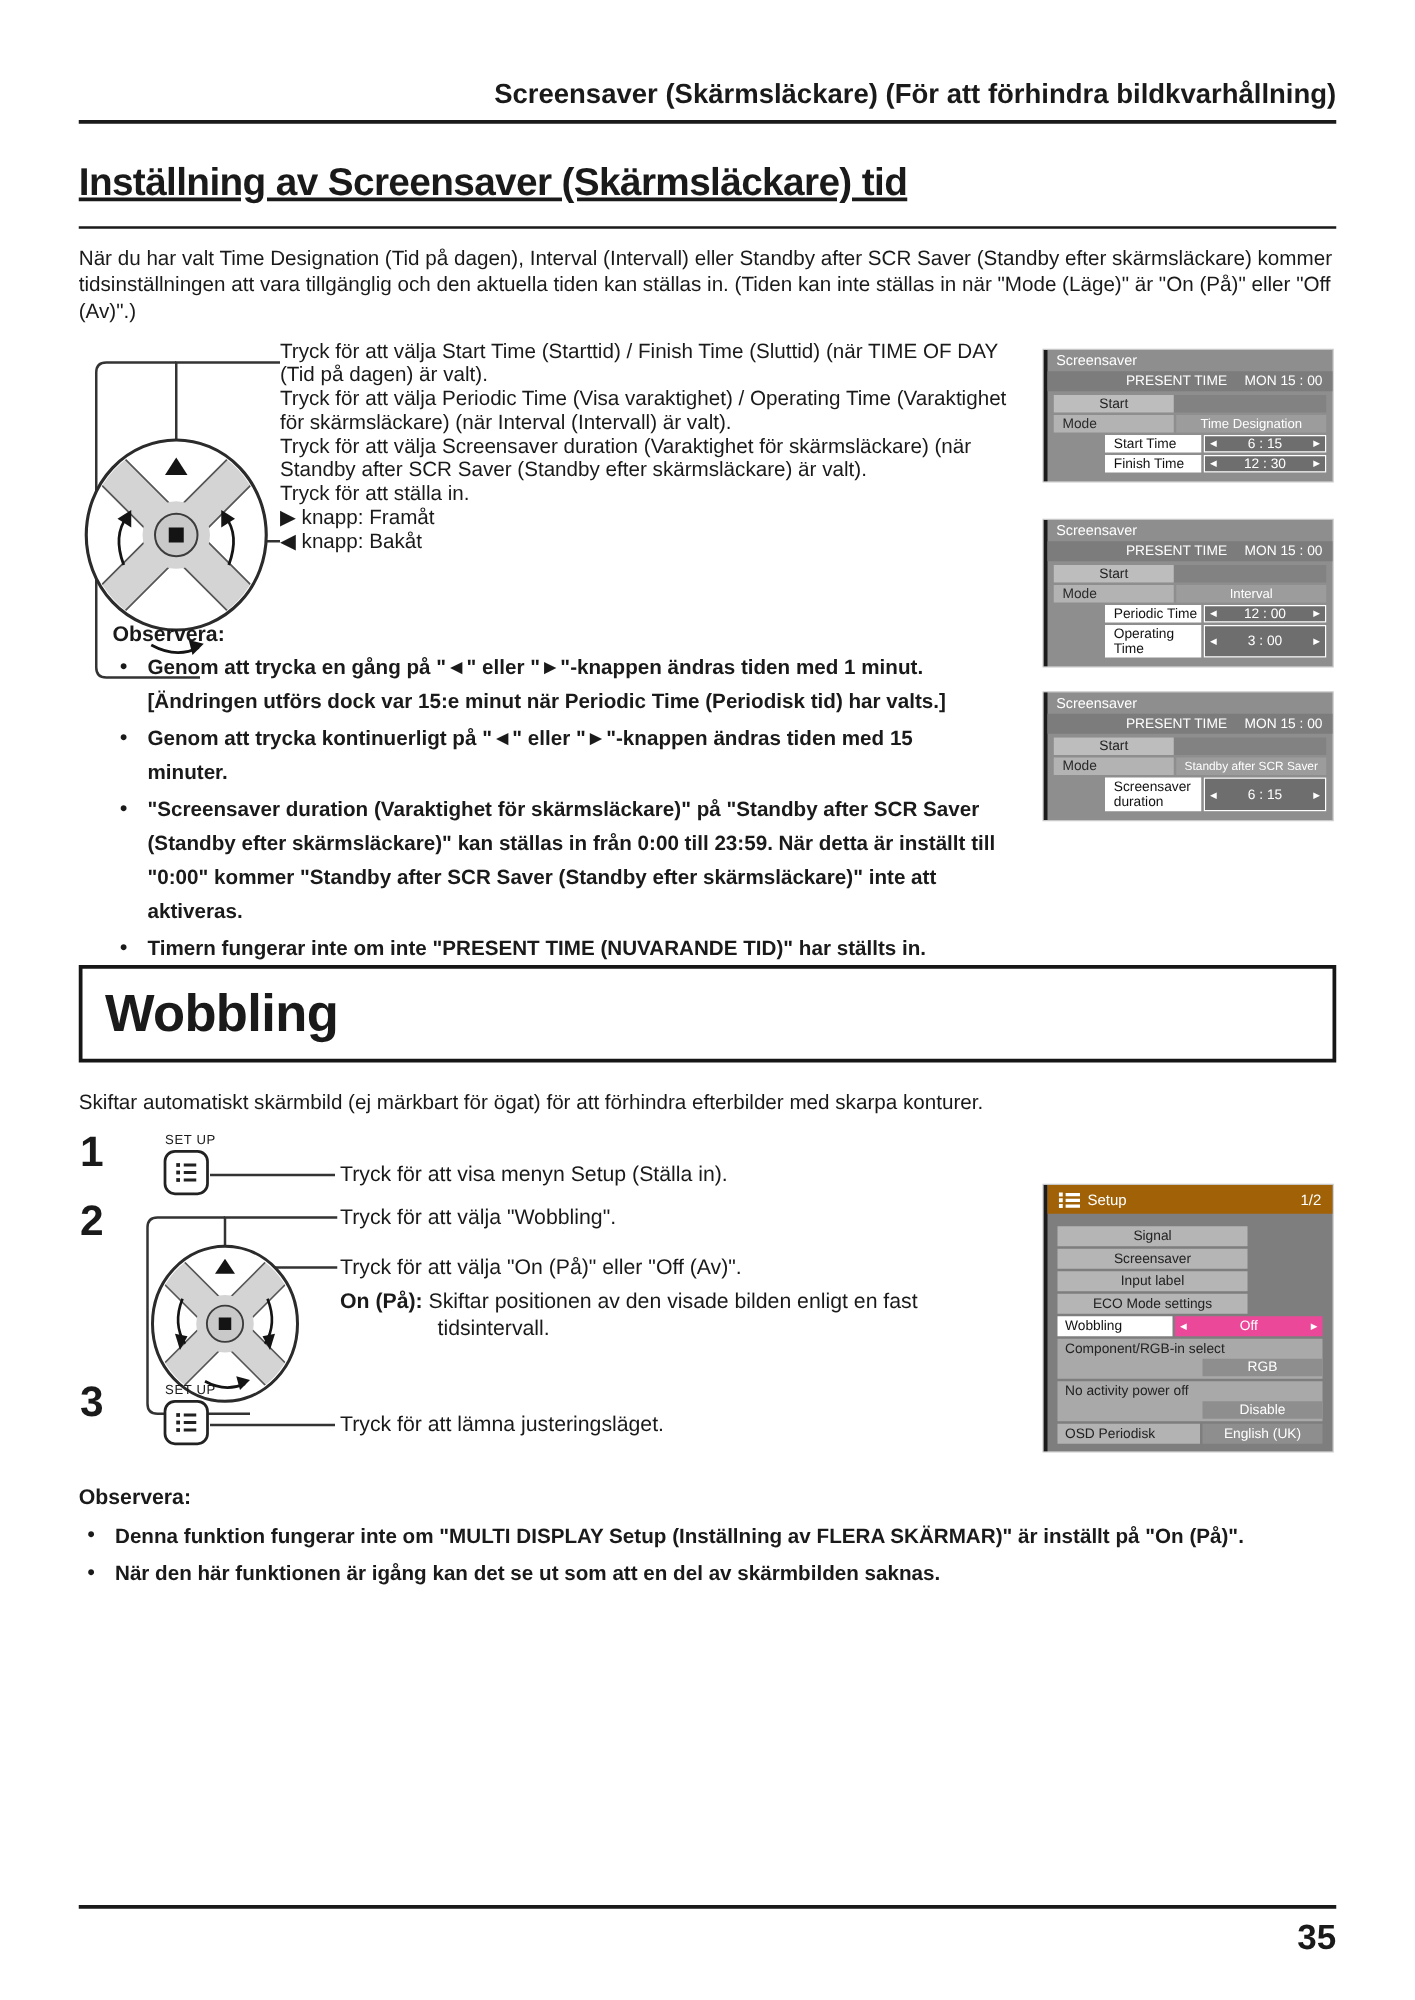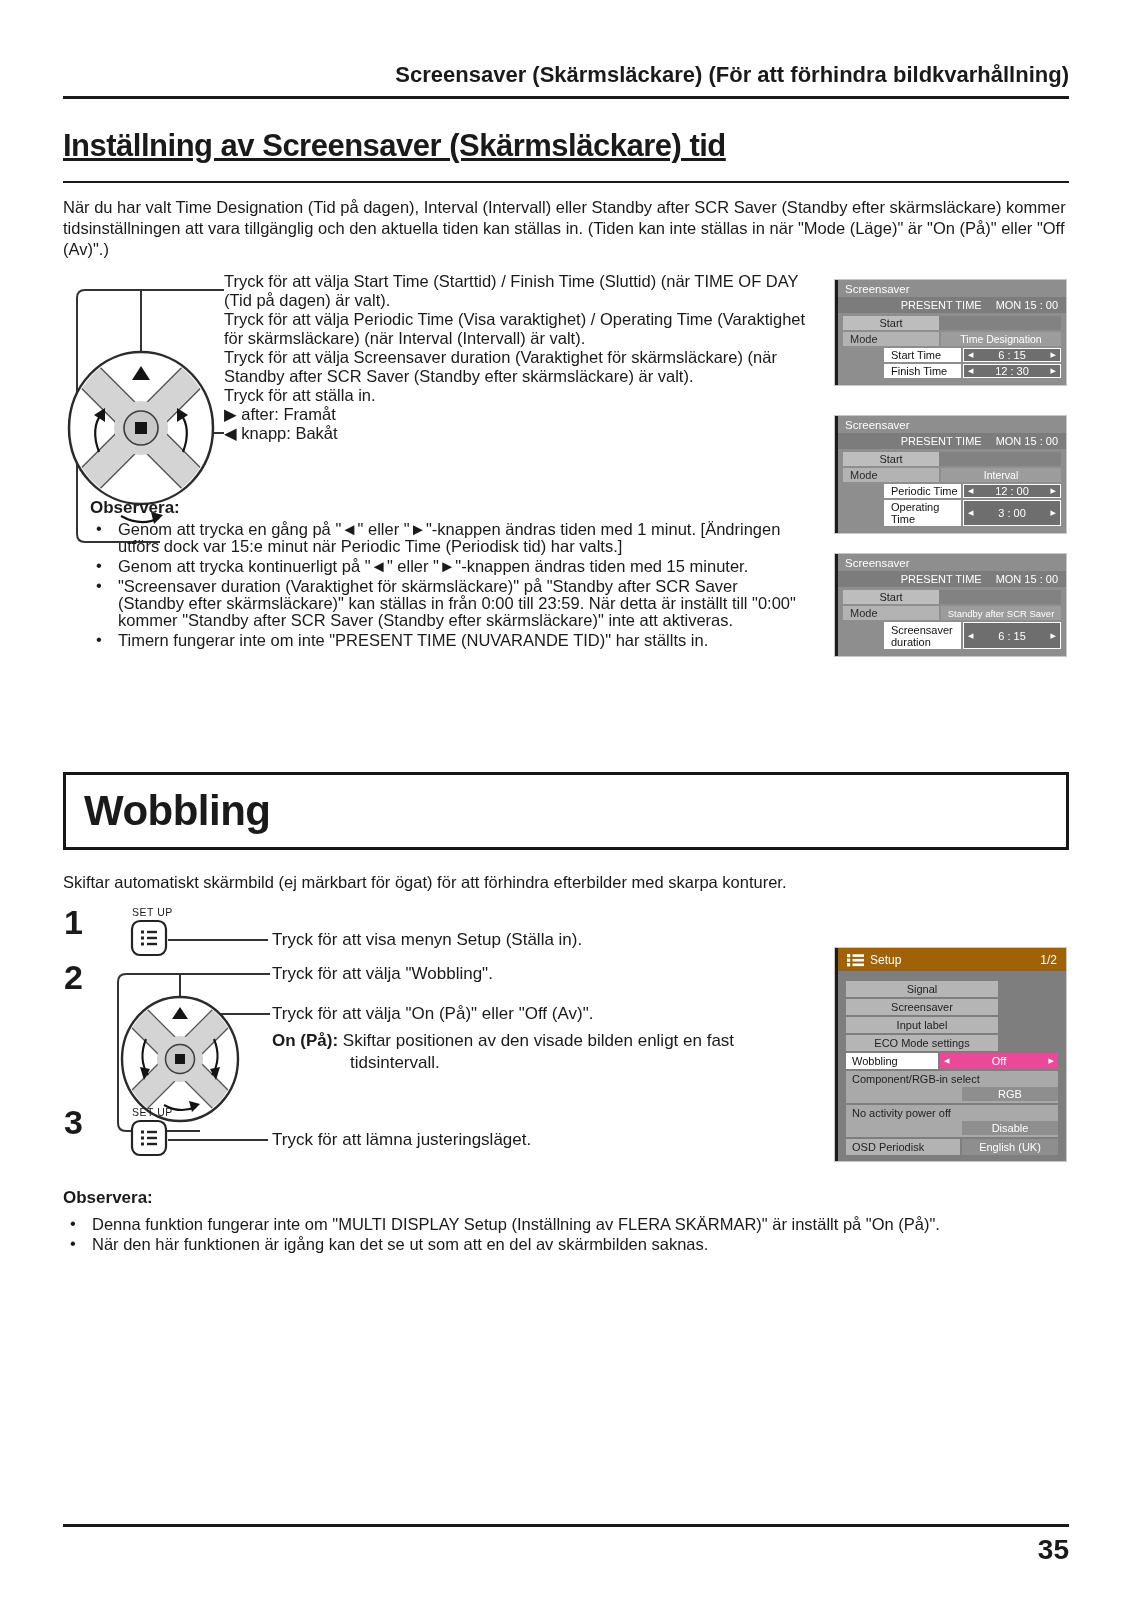--- a/index.html
+++ b/index.html
@@ -15,21 +15,21 @@
   .rule2{top:181px;height:2px;}
   .intro{top:197px;left:63px;width:1012px;font-size:16.5px;line-height:21px;}
 
   
   .fig1-text{top:272px;left:224px;width:590px;font-size:16.5px;line-height:19px;}
   .fig1-text p{margin:0;}
   .fig-set{margin-top:33px;}
 
   
   .obs-head{font-size:17px;font-weight:bold;}
-  ul.notes{list-style:none;margin:0;padding:0;font-size:16.5px;line-height:17px;}
+  ul.notes{list-style:none;margin:0;padding:0;font-size:16.5px;line-height:27px;font-weight:bold;}
   ul.notes li{position:relative;padding-left:26px;margin-bottom:3px;}
   ul.notes li::before{content:"•";position:absolute;left:4px;top:-1px;}
   .obs1-head{top:498px;left:90px;}
   .obs1-list{top:521px;left:92px;width:706px;}
   .obs2-head{top:1188px;left:63px;}
   .obs2-list{top:1216px;left:66px;width:1000px;}
   .obs2-list li{margin-bottom:16px;}
 
   
   .osd{width:228px;background:#8e8e8e;border-left:3px solid #1c1c1c;
@@ -134,21 +134,21 @@
     <polygon points="114,132 125,139 114,146" fill="#141414"></polygon>
     <path d="M58,240 Q78,251 96,242" fill="none" stroke="#141414" stroke-width="2.2"></path>
     <polygon points="100,239 88,236 91,248" fill="#141414"></polygon>
   </svg>
 
   <div class="abs fig1-text">
     <p>Tryck för att välja Start Time (Starttid) / Finish Time (Sluttid) (när TIME OF DAY (Tid på dagen) är valt).</p>
     <p>Tryck för att välja Periodic Time (Visa varaktighet) / Operating Time (Varaktighet för skärmsläckare) (när Interval (Intervall) är valt).</p>
     <p>Tryck för att välja Screensaver duration (Varaktighet för skärmsläckare) (när Standby after SCR Saver (Standby efter skärmsläckare) är valt).</p>
     <p class="fig-set">Tryck för att ställa in.</p>
-    <p>▶ after: Framåt</p>
+    <p>▶ knapp: Framåt</p>
     <p>◀ knapp: Bakåt</p>
   </div>
 
   <div class="abs obs-head obs1-head">Observera:</div>
   <ul class="abs notes obs1-list">
     <li>Genom att trycka en gång på "◄" eller "►"-knappen ändras tiden med 1 minut. [Ändringen utförs dock var 15:e minut när Periodic Time (Periodisk tid) har valts.]</li>
     <li>Genom att trycka kontinuerligt på "◄" eller "►"-knappen ändras tiden med 15 minuter.</li>
     <li>"Screensaver duration (Varaktighet för skärmsläckare)" på "Standby after SCR Saver (Standby efter skärmsläckare)" kan ställas in från 0:00 till 23:59. När detta är inställt till "0:00" kommer "Standby after SCR Saver (Standby efter skärmsläckare)" inte att aktiveras.</li>
     <li>Timern fungerar inte om inte "PRESENT TIME (NUVARANDE TID)" har ställts in.</li>
   </ul>

